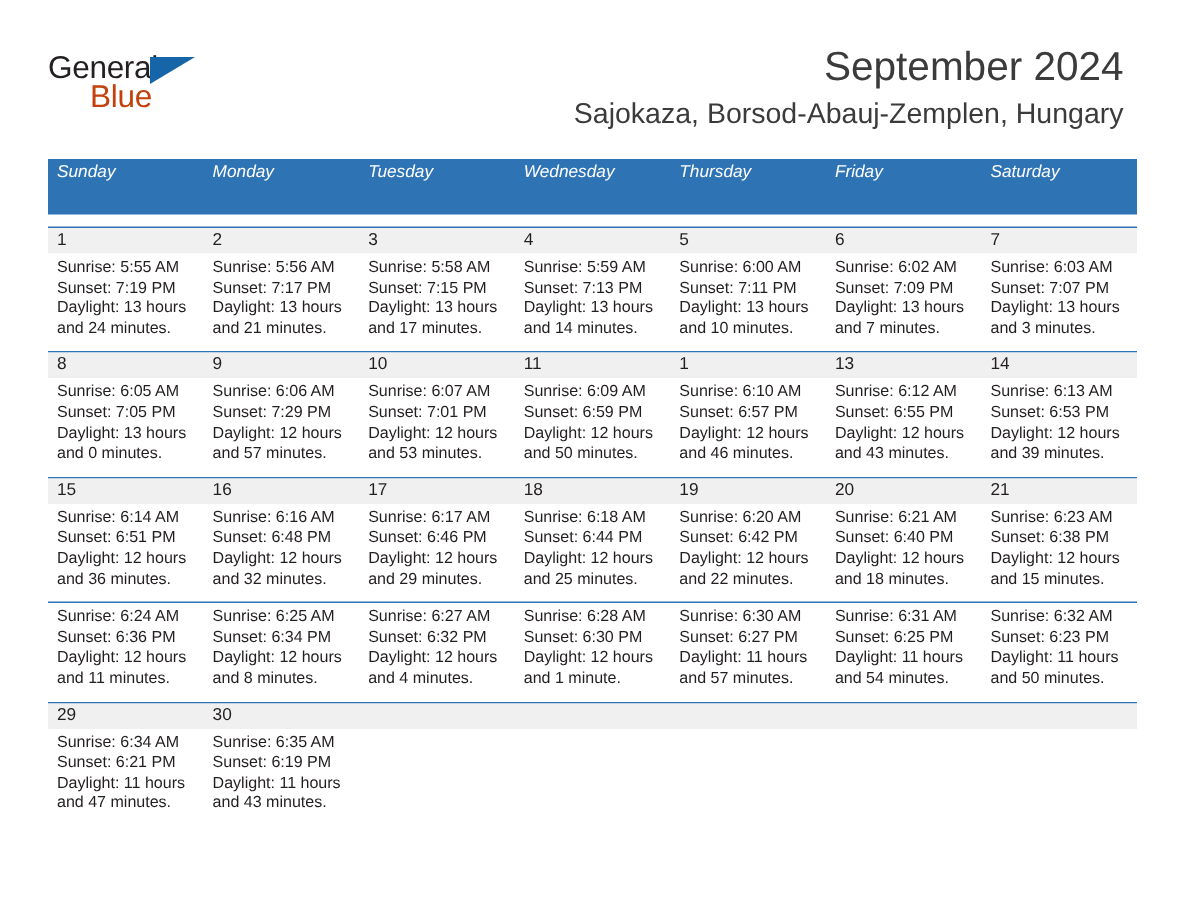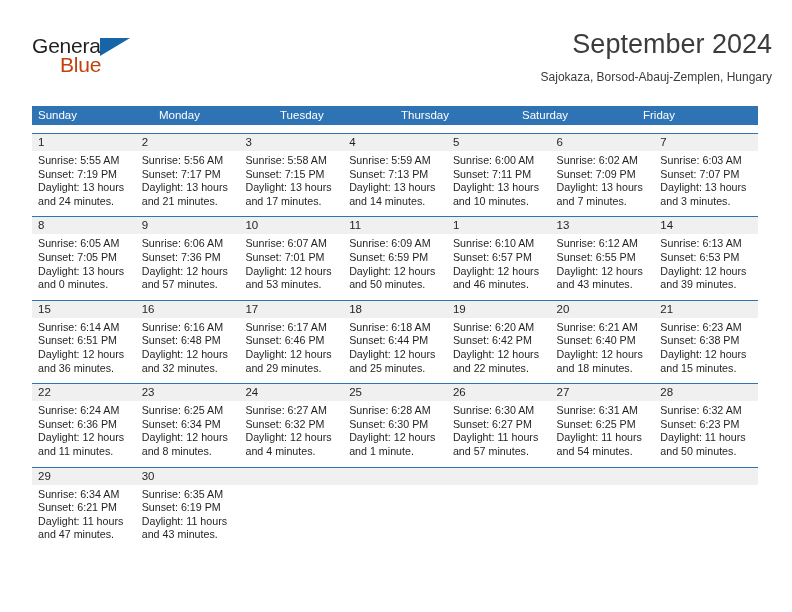--- a/index.html
+++ b/index.html
@@ -19,21 +19,21 @@
     width: 792px;
     height: 612px;
     box-sizing: border-box;
   }
 
   
   .header {
     position: absolute;
     left: 32px;
     top: 28px;
-    right: 20px;
+    right: 43px;
     height: 66px;
   }
   .brand {
     position: absolute;
     left: 0;
     top: 6px;
     width: 200px;
     height: 52px;
   }
   .brand-general {
@@ -72,38 +72,39 @@
     margin-left: 12px;
   }
   .cal-title {
     font-size: 27px;
     color: #3b3b3b;
     line-height: 32px;
     white-space: nowrap;
     font-weight: normal;
   }
   .cal-subtitle {
-    font-size: 12px;
+    font-size: 19px;
     color: #3b3b3b;
     line-height: 20px;
     margin-top: 7px;
     white-space: nowrap;
   }
 
   
   .calendar {
     position: absolute;
     left: 32px;
     top: 106px;
     width: 726px;
   }
   .dow-row {
     display: flex;
     background: #2e74b5;
-    height: 19px;
+    height: 37px;
+    font-style: italic;
   }
   .dow {
     flex: 1 1 0;
     color: #ffffff;
     font-size: 11.5px;
     line-height: 19px;
     padding-left: 6px;
     box-sizing: border-box;
     white-space: nowrap;
     overflow: hidden;
@@ -169,23 +170,24 @@
     </div>
 
   </div>
 
   <div class="calendar">
 
     <div class="dow-row">
       <div class="dow">Sunday</div>
       <div class="dow">Monday</div>
       <div class="dow">Tuesday</div>
+      <div class="dow">Wednesday</div>
       <div class="dow">Thursday</div>
+      <div class="dow">Friday</div>
       <div class="dow">Saturday</div>
-      <div class="dow">Friday</div>
     </div>
 
     <div class="week">
       <div class="week-numbers">
         <div class="daynum">1</div>
         <div class="daynum">2</div>
         <div class="daynum">3</div>
         <div class="daynum">4</div>
         <div class="daynum">5</div>
         <div class="daynum">6</div>
@@ -249,21 +251,21 @@
       </div>
       <div class="week-body">
         <div class="daycell">
           <div class="dayline">Sunrise: 6:05 AM</div>
           <div class="dayline">Sunset: 7:05 PM</div>
           <div class="dayline">Daylight: 13 hours</div>
           <div class="dayline">and 0 minutes.</div>
         </div>
         <div class="daycell">
           <div class="dayline">Sunrise: 6:06 AM</div>
-          <div class="dayline">Sunset: 7:36 PM</div>
+          <div class="dayline">Sunset: 7:29 PM</div>
           <div class="dayline">Daylight: 12 hours</div>
           <div class="dayline">and 57 minutes.</div>
         </div>
         <div class="daycell">
           <div class="dayline">Sunrise: 6:07 AM</div>
           <div class="dayline">Sunset: 7:01 PM</div>
           <div class="dayline">Daylight: 12 hours</div>
           <div class="dayline">and 53 minutes.</div>
         </div>
         <div class="daycell">
@@ -343,29 +345,20 @@
         <div class="daycell">
           <div class="dayline">Sunrise: 6:23 AM</div>
           <div class="dayline">Sunset: 6:38 PM</div>
           <div class="dayline">Daylight: 12 hours</div>
           <div class="dayline">and 15 minutes.</div>
         </div>
       </div>
     </div>
 
     <div class="week">
-      <div class="week-numbers">
-        <div class="daynum">22</div>
-        <div class="daynum">23</div>
-        <div class="daynum">24</div>
-        <div class="daynum">25</div>
-        <div class="daynum">26</div>
-        <div class="daynum">27</div>
-        <div class="daynum">28</div>
-      </div>
       <div class="week-body">
         <div class="daycell">
           <div class="dayline">Sunrise: 6:24 AM</div>
           <div class="dayline">Sunset: 6:36 PM</div>
           <div class="dayline">Daylight: 12 hours</div>
           <div class="dayline">and 11 minutes.</div>
         </div>
         <div class="daycell">
           <div class="dayline">Sunrise: 6:25 AM</div>
           <div class="dayline">Sunset: 6:34 PM</div>

